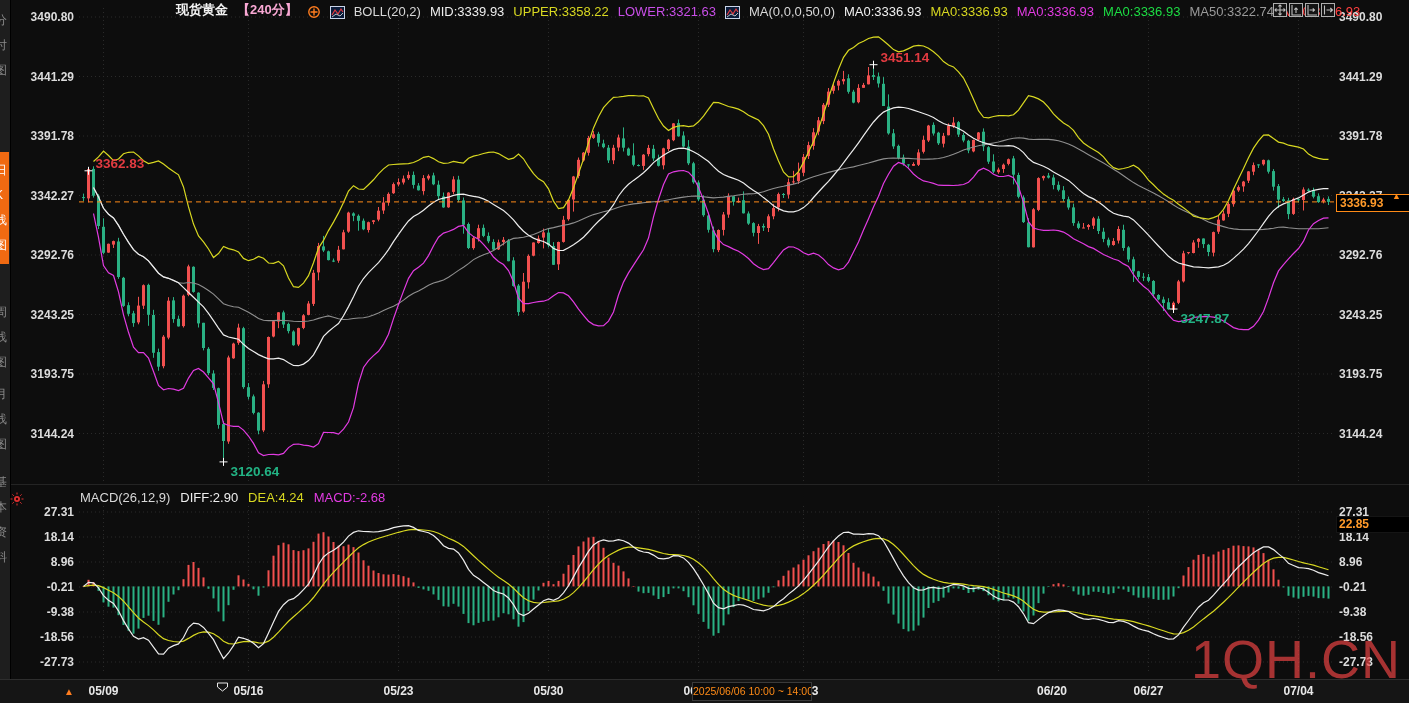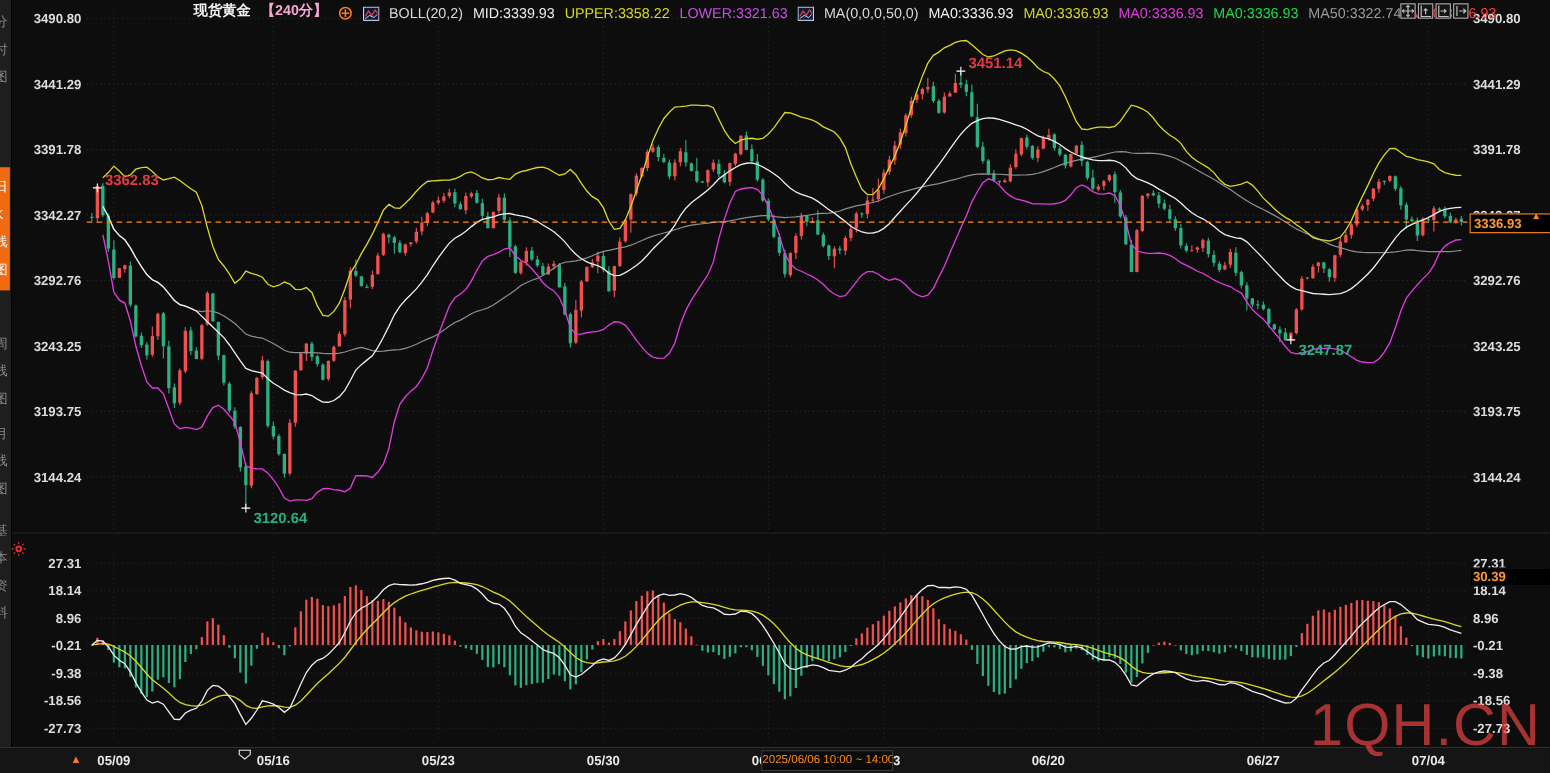--- a/index.html
+++ b/index.html
@@ -948,45 +948,51 @@
         </svg>
     </span>
     <span class="tb-btn">
       <svg width="12" height="12" viewBox="0 0 12 12" fill="none" stroke="#c0c0c0" stroke-width="1.1">
           <path d="M2.5 1.5v9"></path>
           <path d="M4.5 6h6M8.3 4L10.5 6 8.3 8"></path>
         </svg>
     </span>
   </div>
 
+  <div id="macd-header">
+    <span class="h-dim">MACD(26,12,9)</span>
+    <span class="h-white">DIFF:2.90</span>
+    <span class="m-dea">DEA:4.24</span>
+    <span class="m-macd">MACD:-2.68</span>
+  </div>
 
   <span id="record-icon">
     <svg width="16" height="16" viewBox="0 0 16 16">
         <g stroke="#e03131" stroke-width="1">
           <path d="M8 1.5v2M8 12.5v2M1.5 8h2M12.5 8h2M3.4 3.4l1.4 1.4M11.2 11.2l1.4 1.4M12.6 3.4l-1.4 1.4M4.8 11.2l-1.4 1.4"></path>
         </g>
         <circle cx="8" cy="8" r="3" fill="#e03131"></circle>
         <circle cx="8" cy="8" r="1.2" fill="#2a0000"></circle>
       </svg>
   </span>
 
   <div id="price-box">3336.93</div>
   <span id="price-arrow">▲</span>
-  <div id="macd-box">30.39</div>
+  <div id="macd-box">22.85</div>
 
   <div id="bottom-bar">
     <span id="period-label">240分</span>
     <span id="period-arrow">▲</span>
     <div class="date-label" style="left: 75.5px;">05/09</div>
       <div class="date-label" style="left: 220.5px;">05/16</div>
       <div class="date-label" style="left: 370.5px;">05/23</div>
       <div class="date-label" style="left: 520.5px;">05/30</div>
       <div class="date-label" style="left: 670.5px;">06/06</div>
       <div class="date-label" style="left: 775.5px;">06/13</div>
-      <div class="date-label" style="left: 925px;">06/20</div>
+      <div class="date-label" style="left: 1024px;">06/20</div>
       <div class="date-label" style="left: 1120.5px;">06/27</div>
       <div class="date-label" style="left: 1270.5px;">07/04</div>
       <div id="date-highlight">2025/06/06 10:00 ~ 14:00 五</div>
   </div>
 
   <span id="marker-icon">
     <svg width="13" height="10" viewBox="0 0 13 10">
         <polygon points="1.5,1 11.5,1 11.5,5 6.5,9 1.5,5" fill="#151515" stroke="#e8e8e8" stroke-width="1"></polygon>
       </svg>
   </span>

